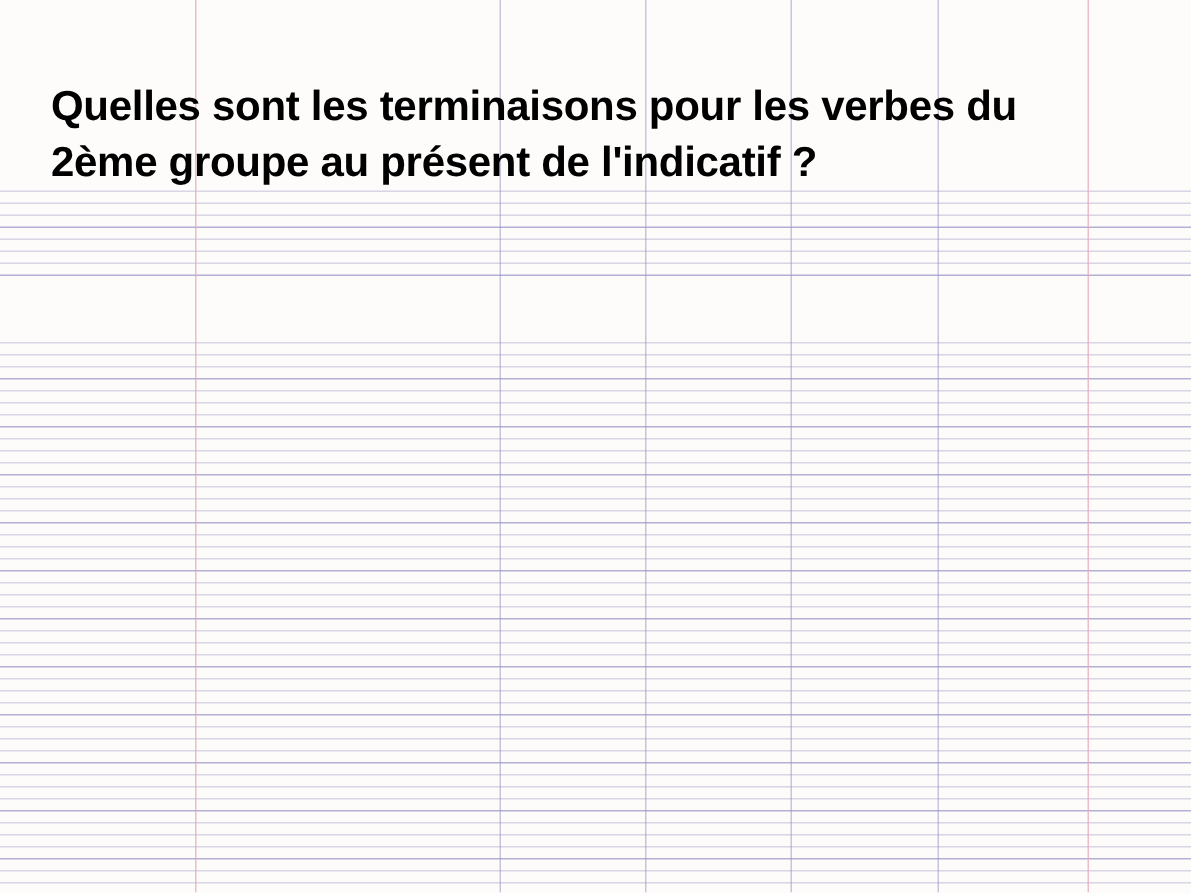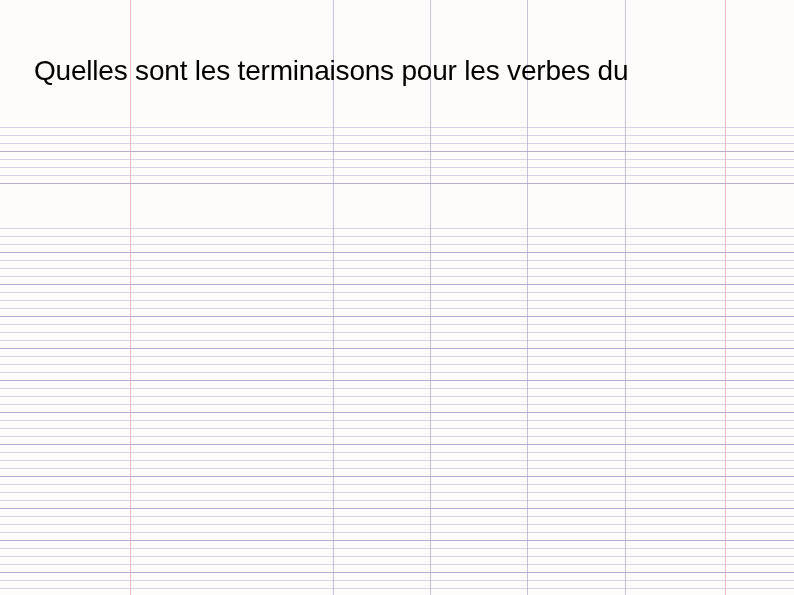--- a/index.html
+++ b/index.html
@@ -58,21 +58,21 @@
     position: relative;
     padding: 52px 30px 0 34px;
   }
   .question {
     font-size: 28px;
     line-height: 37px;
     color: #000;
     font-weight: 400;
     letter-spacing: -0.2px;
   }
-  .q1 { margin-bottom: 75px; }
+  .q1 { margin-bottom: 75px; font-weight: bold; }
 </style>
 </head>
 <body>
 
 <div class="paper">
   <div class="hlines">
     <div class="hline" style="top:127px"></div>
     <div class="hline" style="top:135px"></div>
     <div class="hline" style="top:143px"></div>
     <div class="hline major" style="top:151px"></div>
@@ -133,14 +133,15 @@
     <div class="vline blue" style="left:430px"></div>
     <div class="vline blue" style="left:527px"></div>
     <div class="vline blue" style="left:625px"></div>
     <div class="vline pink" style="left:725px"></div>
   </div>
 </div>
 
 <div class="content">
   <div class="question q1">
     <span>Quelles sont les terminaisons pour les verbes du</span><br>
+    <span>2ème groupe au présent de l'indicatif ?</span>
   </div>
 </div>
 
 </body></html>

